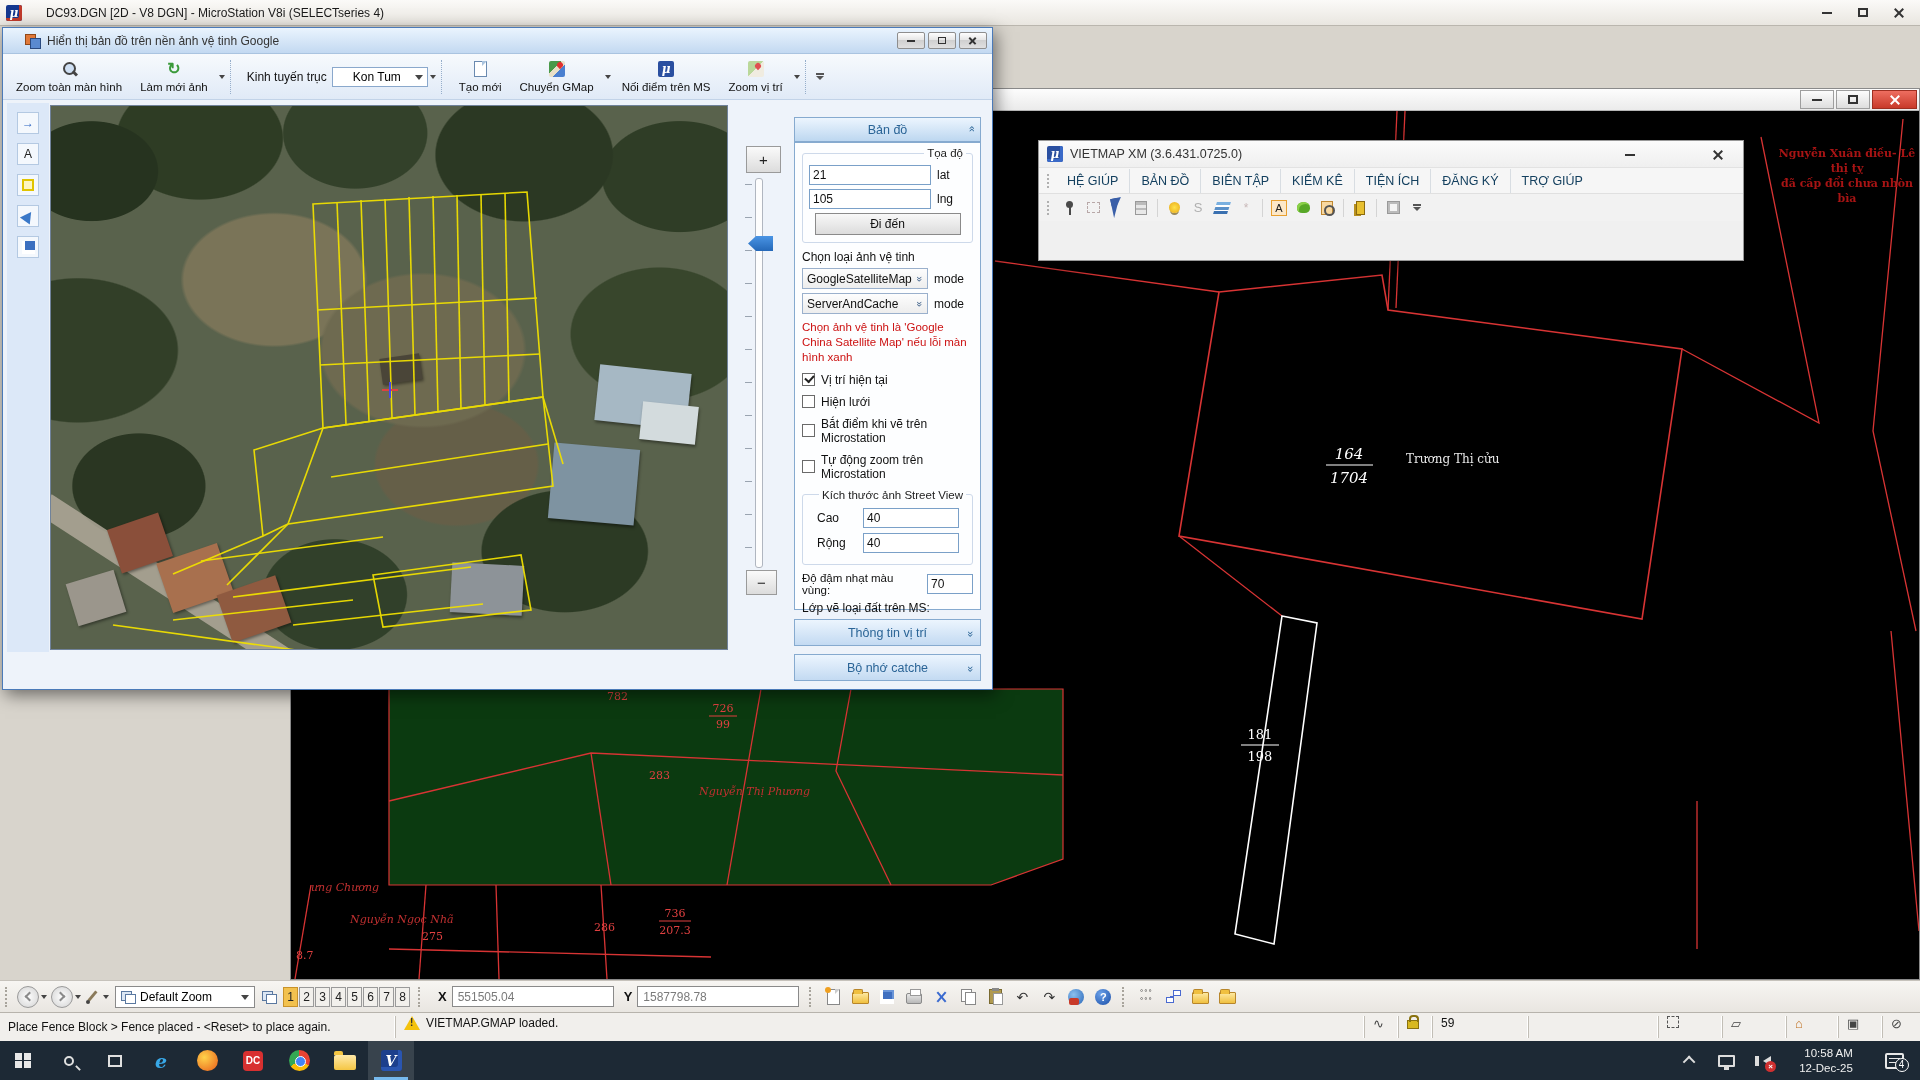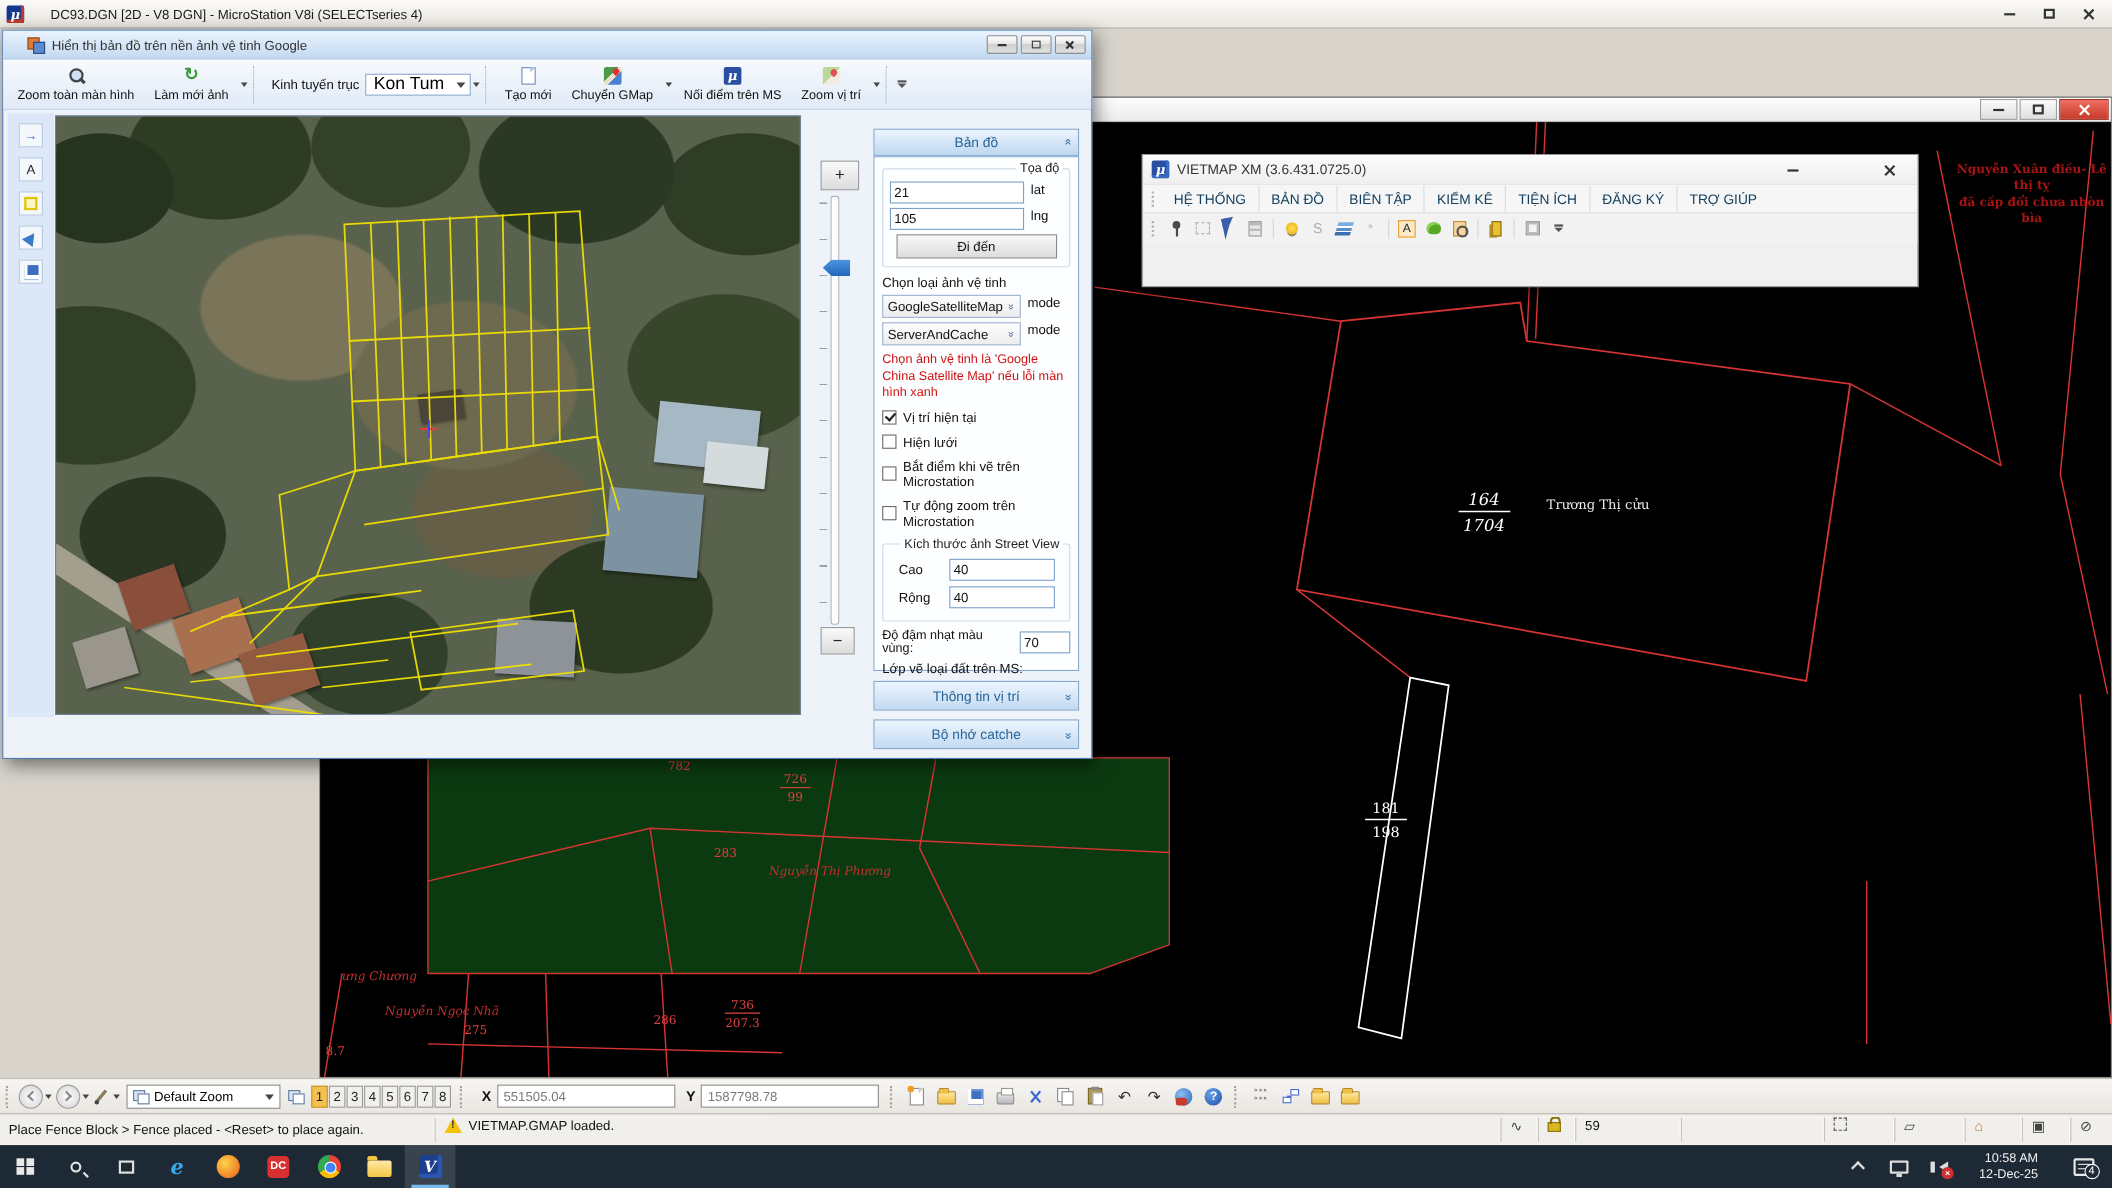--- a/index.html
+++ b/index.html
@@ -82,21 +82,21 @@
   .ico-magzoom::before{content:"";position:absolute;left:2px;top:1px;width:9px;height:9px;border:2px solid #444;border-radius:50%;background:#cfe0f4;}
   .ico-magzoom::after{content:"";position:absolute;left:11px;top:11px;width:6px;height:2.5px;background:#444;transform:rotate(45deg);}
   .ico-refresh{font-size:16px;color:#3a9a3a;font-weight:bold;line-height:1;}
   .ico-page{width:13px;height:16px;background:#fff;border:1px solid #6a8ab0;position:relative;}
   .ico-page::before{content:"";position:absolute;right:-1px;top:-1px;border-left:5px solid #aac4de;border-bottom:5px solid transparent;}
   .ico-gmap{width:16px;height:16px;background:linear-gradient(135deg,#4a9a4a 0 40%,#e8e0c8 40% 60%,#4a80d0 60%);position:relative;border-radius:2px;}
   .ico-gmap::after{content:"";position:absolute;right:2px;top:1px;width:6px;height:6px;border-radius:50% 50% 50% 0;background:#e03030;transform:rotate(-45deg);}
   .ico-mu{width:16px;height:16px;border-radius:2px;background:#2a4fa0;color:#fff;font:italic bold 12px "DejaVu Serif",serif;display:flex;align-items:center;justify-content:center;}
   .ico-zoomloc{width:16px;height:16px;background:linear-gradient(135deg,#bad89a 0 50%,#f0ece0 50%);position:relative;border-radius:2px;}
   .ico-zoomloc::after{content:"";position:absolute;right:3px;top:2px;width:6px;height:6px;border-radius:50% 50% 50% 0;background:#e05050;transform:rotate(-45deg);}
-  .combo{height:20px;background:#fff;border:1px solid #8aa8cc;display:flex;align-items:center;font-size:16px;padding-left:7px;position:relative;}
+  .combo{height:20px;background:#fff;border:1px solid #8aa8cc;display:flex;align-items:center;font-size:12px;padding-left:20px;position:relative;}
   .combo .carrow{position:absolute;right:4px;top:7px;width:0;height:0;border-left:4px solid transparent;border-right:4px solid transparent;border-top:5px solid #444;}
   .tlabel{font-size:12px;color:#111;margin:0 5px 0 8px;}
 
   .gdlg-left{left:4px;top:75px;width:42px;height:549px;background:#dce8f8;}
   .licon{width:22px;height:22px;margin:9px auto;background:#f4f8fd;border:1px solid #b4c9e2;display:flex;align-items:center;justify-content:center;font-size:12px;color:#2a62c0;}
   .swatch{width:12px;height:12px;border:2px solid #e0c400;background:#fdf6c0;}
   .floppy{width:13px;height:13px;background:#3a6fc0;box-shadow:inset 3px -4px 0 #fff;}
   .brushico{width:0;height:0;border-left:6px solid transparent;border-right:6px solid transparent;border-bottom:11px solid #3a78c8;transform:rotate(35deg);}
 
   .satbox{left:47px;top:77px;width:678px;height:545px;border:1px solid #70829a;overflow:hidden;background:#59624c;}
@@ -124,21 +124,21 @@
   .ztrack{left:752px;top:150px;width:8px;height:390px;background:#fdfdfd;border:1px solid #b0b6c0;border-radius:3px;}
   .zticks{left:742px;top:156px;width:7px;height:380px;background:repeating-linear-gradient(#9aa4b0 0 1px,rgba(0,0,0,0) 1px 33px);}
   .zhandle{left:745px;top:208px;width:25px;height:15px;background:linear-gradient(#4a94e4,#2468b8);clip-path:polygon(0 50%,32% 0,100% 0,100% 100%,32% 100%);}
 
   .bpanel-hdr{left:791px;top:89px;width:187px;height:25px;background:linear-gradient(#ecf5fe,#bdd7f0);border:1px solid #86aacf;color:#2a6496;font-size:12.5px;display:flex;align-items:center;justify-content:center;position:absolute;}
   .chev{position:absolute;right:7px;top:50%;transform:translateY(-50%) rotate(-90deg);font-size:11px;color:#2a6496;letter-spacing:-2px;}
   .chev.down{transform:translateY(-50%) rotate(90deg);}
   .bpanel-body{left:791px;top:114px;width:187px;height:468px;background:#fdfeff;border:1px solid #86aacf;padding:4px 7px;font-size:12px;color:#111;}
   .tgroup{border:1px solid #cdd9ea;border-radius:3px;padding:2px 6px 6px;margin:0 0 7px;}
   .tgroup legend{font-size:11.5px;padding:0 3px;color:#222;text-align:right;}
-  .frow{display:flex;align-items:flex-start;gap:6px;margin:4px 0;}
+  .frow{display:flex;align-items:center;gap:6px;margin:4px 0;}
   .tin{height:20px;border:1px solid #7aa0c8;font:12px "Liberation Sans",sans-serif;padding:0 3px;color:#111;background:#fff;}
   .goto{width:146px;height:22px;margin:3px auto 1px;background:linear-gradient(#f8f8f8,#dcdcdc);border:1px solid #8a8a8a;font-size:12px;display:flex;align-items:center;justify-content:center;}
   .plabel{margin:5px 0 4px;}
   .pcombo{width:126px;height:21px;background:linear-gradient(#fdfdfd,#ededed);border:1px solid #9ab0cc;display:flex;align-items:center;padding-left:4px;font-size:12px;position:relative;}
   .pcombo .vmark{position:absolute;right:5px;top:4px;color:#4a6a90;font-size:10px;transform:rotate(90deg);letter-spacing:-1px;}
   .warn{color:#cc1111;font-size:11.5px;line-height:1.3;margin:6px 0 2px;}
   .chk{display:flex;align-items:center;gap:6px;margin:8px 0;}
   .box{width:13px;height:13px;border:1px solid #6a6a6a;background:#fff;position:relative;flex:none;}
   .box.on::after{content:"";position:absolute;left:2px;top:1px;width:7px;height:4px;border-left:2px solid #222;border-bottom:2px solid #222;transform:rotate(-48deg);}
   .svrow{display:flex;align-items:center;gap:10px;margin:5px 0 5px 8px;}
@@ -331,21 +331,21 @@
           </div>
       </div>
       <div class="abs" style="left:664px;top:4px;">
         <div class="wbtn" style="width:30px;">
             <div class="glyph-x"></div>
           </div>
       </div>
     </div>
     <div class="vm-menubar">
       <div class="vm-grip"></div>
-      <div class="vm-menu">HỆ THỐNG</div>
+      <div class="vm-menu">HỆ GIÚP</div>
       <div class="vm-menu">BẢN ĐỒ</div>
       <div class="vm-menu">BIÊN TẬP</div>
       <div class="vm-menu">KIỂM KÊ</div>
       <div class="vm-menu">TIỆN ÍCH</div>
       <div class="vm-menu">ĐĂNG KÝ</div>
       <div class="vm-menu">TRỢ GIÚP</div>
     </div>
     <div class="vm-toolbar">
       <div class="vm-grip"></div>
       <div class="vmi">

